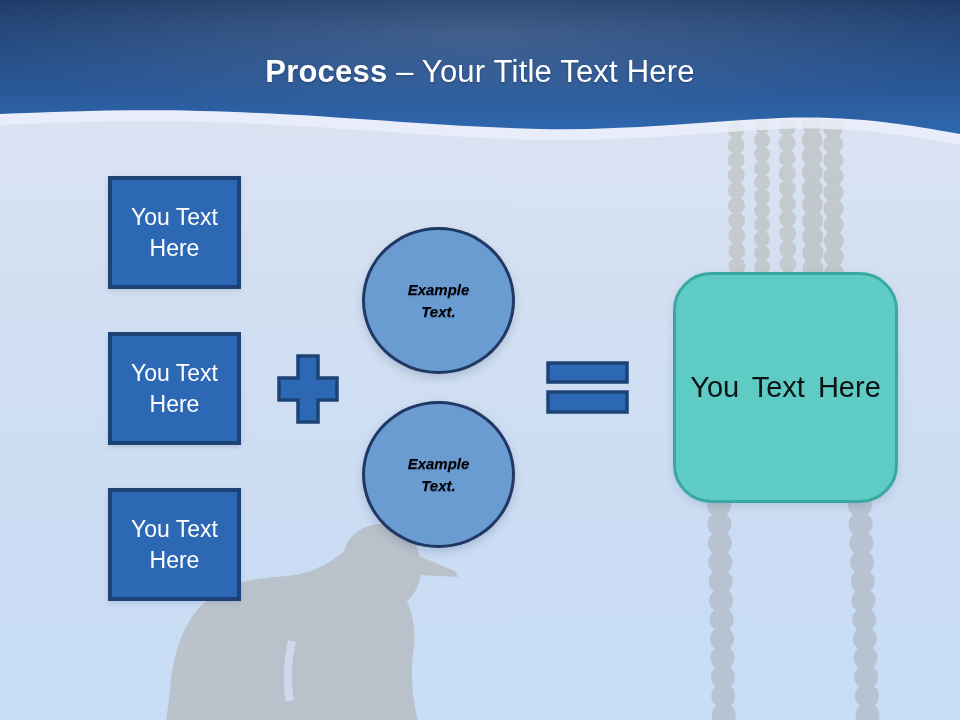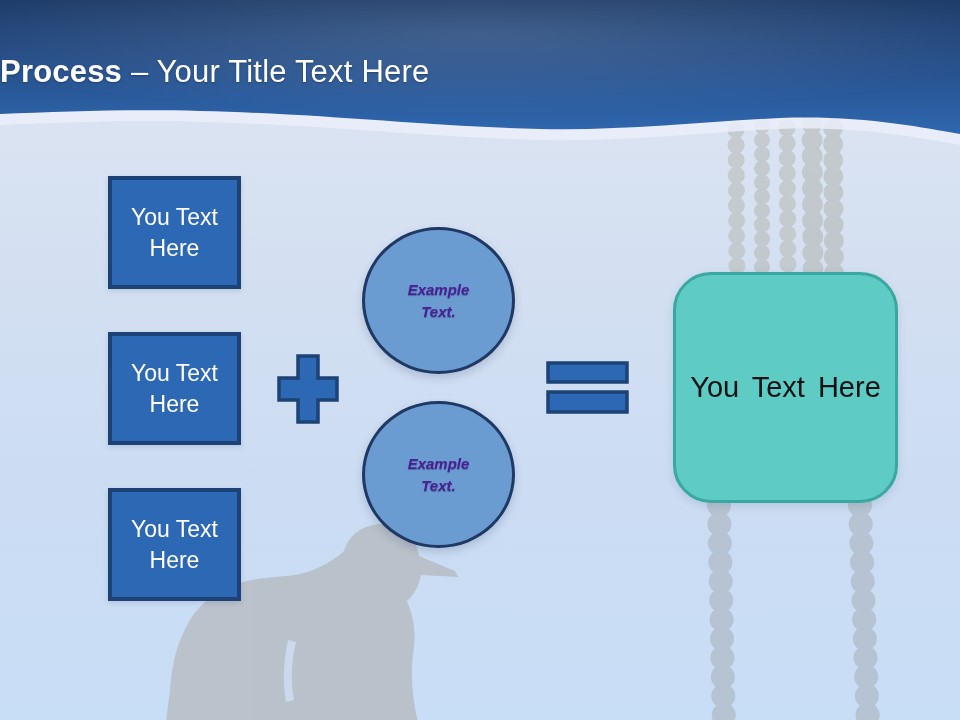--- a/index.html
+++ b/index.html
@@ -8,21 +8,21 @@
     width:960px;height:720px;
     margin:0 auto;
     overflow:hidden;
     font-family:"Liberation Sans", sans-serif;
     background:linear-gradient(180deg,#dfe6f3 0%,#d4e0f1 35%,#cbdcf3 70%,#c8def6 100%);
   }
   .bg-art{position:absolute;left:0;top:0;width:960px;height:720px;pointer-events:none;}
   .header-wave{position:absolute;left:0;top:0;width:960px;height:160px;}
   .slide-title{
     position:absolute;left:0;top:54px;width:960px;
-    text-align:left;color:#ffffff;
+    text-align:center;color:#ffffff;
     font-size:31px;letter-spacing:0.2px;
     text-shadow:0 1px 2px rgba(10,25,50,.35);
     white-space:nowrap;
   }
   .title-bold{font-weight:bold;}
   .title-rest{font-weight:normal;}
   .step-box{
     position:absolute;left:108px;width:121px;height:105px;
     background:#2d68b5;border:4px solid #1d4376;
     display:flex;align-items:center;justify-content:center;
@@ -32,21 +32,21 @@
   }
   .step-box .lbl{display:block;width:100px;margin:0 auto;}
   #step1{top:176px;} #step2{top:332px;} #step3{top:488px;}
   .op{position:absolute;}
   #plus-op{left:277px;top:354px;}
   #equals-op{left:546px;top:361px;}
   .ex-circle{
     position:absolute;left:362px;width:147px;height:141px;
     background:#6a9bd1;border:3px solid #1f3864;border-radius:50%;
     display:flex;align-items:center;justify-content:center;
-    text-align:center;color:#4c1d95;
+    text-align:center;color:#000000;
     font-size:15px;font-weight:bold;font-style:italic;line-height:22px;
     text-shadow:0 1px 1px rgba(20,40,70,.4);
     box-shadow:0 4px 9px rgba(40,60,100,.20);
   }
   .ex-circle .lbl{display:block;width:78px;margin:0 auto;}
   #circle1{top:227px;} #circle2{top:401px;}
   .result-box{
     position:absolute;left:673px;top:272px;width:219px;height:225px;
     background:#5ecbc5;border:3px solid #3aa8a2;border-radius:38px;
     display:flex;align-items:center;justify-content:center;

